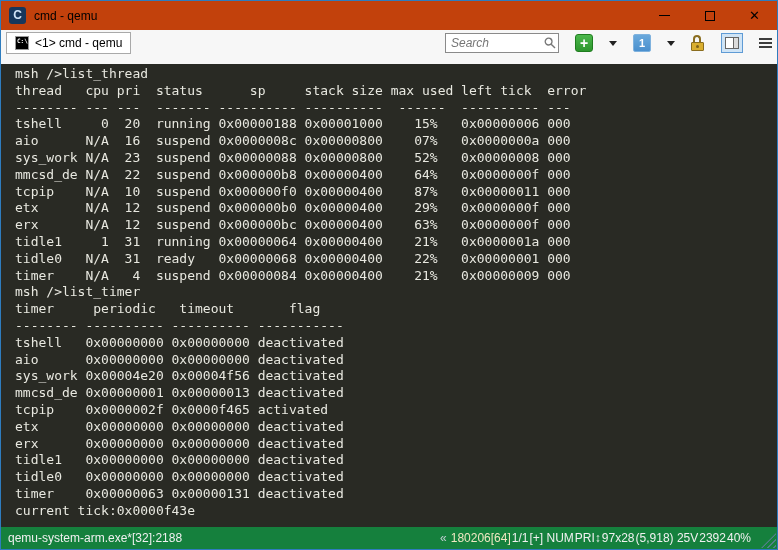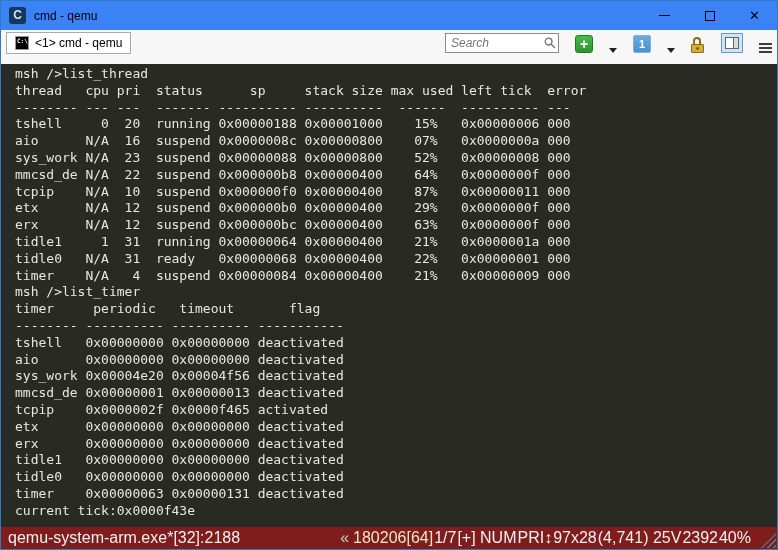--- a/index.html
+++ b/index.html
@@ -5,21 +5,21 @@
   * { box-sizing: border-box; }
   html,body { margin:0; padding:0; background:#888; }
   .window {
     width:778px; height:550px;
     border:1px solid #2e7cbe;
     display:flex; flex-direction:column;
     background:#fff; overflow:hidden;
     font-family:"Liberation Sans", sans-serif;
   }
   
-  .titlebar { flex:0 0 29px; background:#3b82f6; display:flex; align-items:center; }
+  .titlebar { flex:0 0 29px; background:#c2410c; display:flex; align-items:center; }
   .app-icon {
     width:17px; height:17px; margin:0 8px 0 8px; border-radius:3px;
     background:#16375c; color:#cfe3f6; font:bold 12px/17px "Liberation Sans",sans-serif;
     text-align:center; flex:0 0 auto;
   }
   .app-icon::before { content:"C"; }
   .title-text { font-size:12px; color:#000; }
   .win-btns { margin-left:auto; display:flex; height:100%; }
   .win-btn { width:45px; height:100%; display:flex; align-items:center; justify-content:center; }
   .glyph-min { width:11px; height:1px; background:#000; }
@@ -30,21 +30,21 @@
   .tab {
     height:22px; background:#fff; border:1px solid #a9a9a9;
     display:flex; align-items:center; gap:6px; padding:0 8px; font-size:12px; color:#000;
   }
   .cmd-icon {
     width:14px; height:14px; background:#000; border:1px solid #9a9a9a;
     color:#fff; font:bold 6px/8px "DejaVu Sans Mono", monospace; padding-left:1px;
     flex:0 0 auto;
   }
   .cmd-icon::before { content:"C:\\."; }
-  .toolbar { margin-left:auto; display:flex; align-items:flex-end; gap:16px; }
+  .toolbar { margin-left:auto; display:flex; align-items:center; gap:16px; }
   .search-wrap { position:relative; display:flex; align-items:center; }
   .search-wrap input {
     width:114px; height:20px; border:1px solid #8a8a8a; background:#fff;
     font:italic 12px "Liberation Sans", sans-serif; color:#666; padding:0 18px 0 5px; outline:none;
   }
   .search-ico { position:absolute; right:3px; top:4px; }
   .tb-btn { display:flex; align-items:center; justify-content:center; }
   .btn-plus {
     width:18px; height:18px; border-radius:3px; border:1px solid #1f7d1f;
     background:linear-gradient(#4cb84c,#2d962d); color:#fff;
@@ -79,22 +79,22 @@
   .terminal {
     flex:1 1 auto; background:#292a24; color:#e8e8e0;
     font:13px/16.8px "DejaVu Sans Mono", monospace;
     padding:2px 0 0 14px; overflow:hidden;
   }
   .terminal pre { margin:0; font:inherit; white-space:pre; }
   .prompt-line { display:flex; align-items:center; height:16.8px; }
   .cursor { width:8px; height:14px; background:#c9c9c1; flex:0 0 auto; }
   
   .statusbar {
-    flex:0 0 22px; background:#7f1d1d; color:#f0f0f0;
-    font-size:16px; display:flex; align-items:center;
+    flex:0 0 22px; background:#15803d; color:#f0f0f0;
+    font-size:12px; display:flex; align-items:center;
     padding-left:7px; position:relative;
   }
   .sb-right { margin-left:auto; display:flex; align-items:center; gap:1px; padding-right:26px; }
   .sb-counter-prefix { color:#c2cdd1; margin-right:4px; }
   .sb-counter { color:#efe7c2; }
   .grip {
     position:absolute; right:1px; bottom:1px; width:15px; height:15px;
     background:repeating-linear-gradient(135deg, transparent 0 2.5px, #517f89 2.5px 4px);
     clip-path:polygon(100% 0, 100% 100%, 0 100%);
   }
@@ -184,24 +184,24 @@
 timer    0x00000063 0x00000131 deactivated
 current tick:0x0000f43e</pre>
   </div>
 
   <div class="statusbar">
     <span class="sb-left">qemu-system-arm.exe*[32]:2188</span>
     <div class="sb-right">
       <span>
         <span class="sb-counter-prefix">«</span><span class="sb-counter">180206[64]</span>
       </span>
-      <span>1/7</span>
+      <span>1/1</span>
       <span>[+] NUM</span>
       <span>PRI↕</span>
       <span>97x28</span>
-      <span>(4,741) 25V</span>
+      <span>(5,918) 25V</span>
       <span>2392</span>
       <span>40%</span>
     </div>
     <div class="grip"></div>
   </div>
 
 </div>
 
 </body></html>

